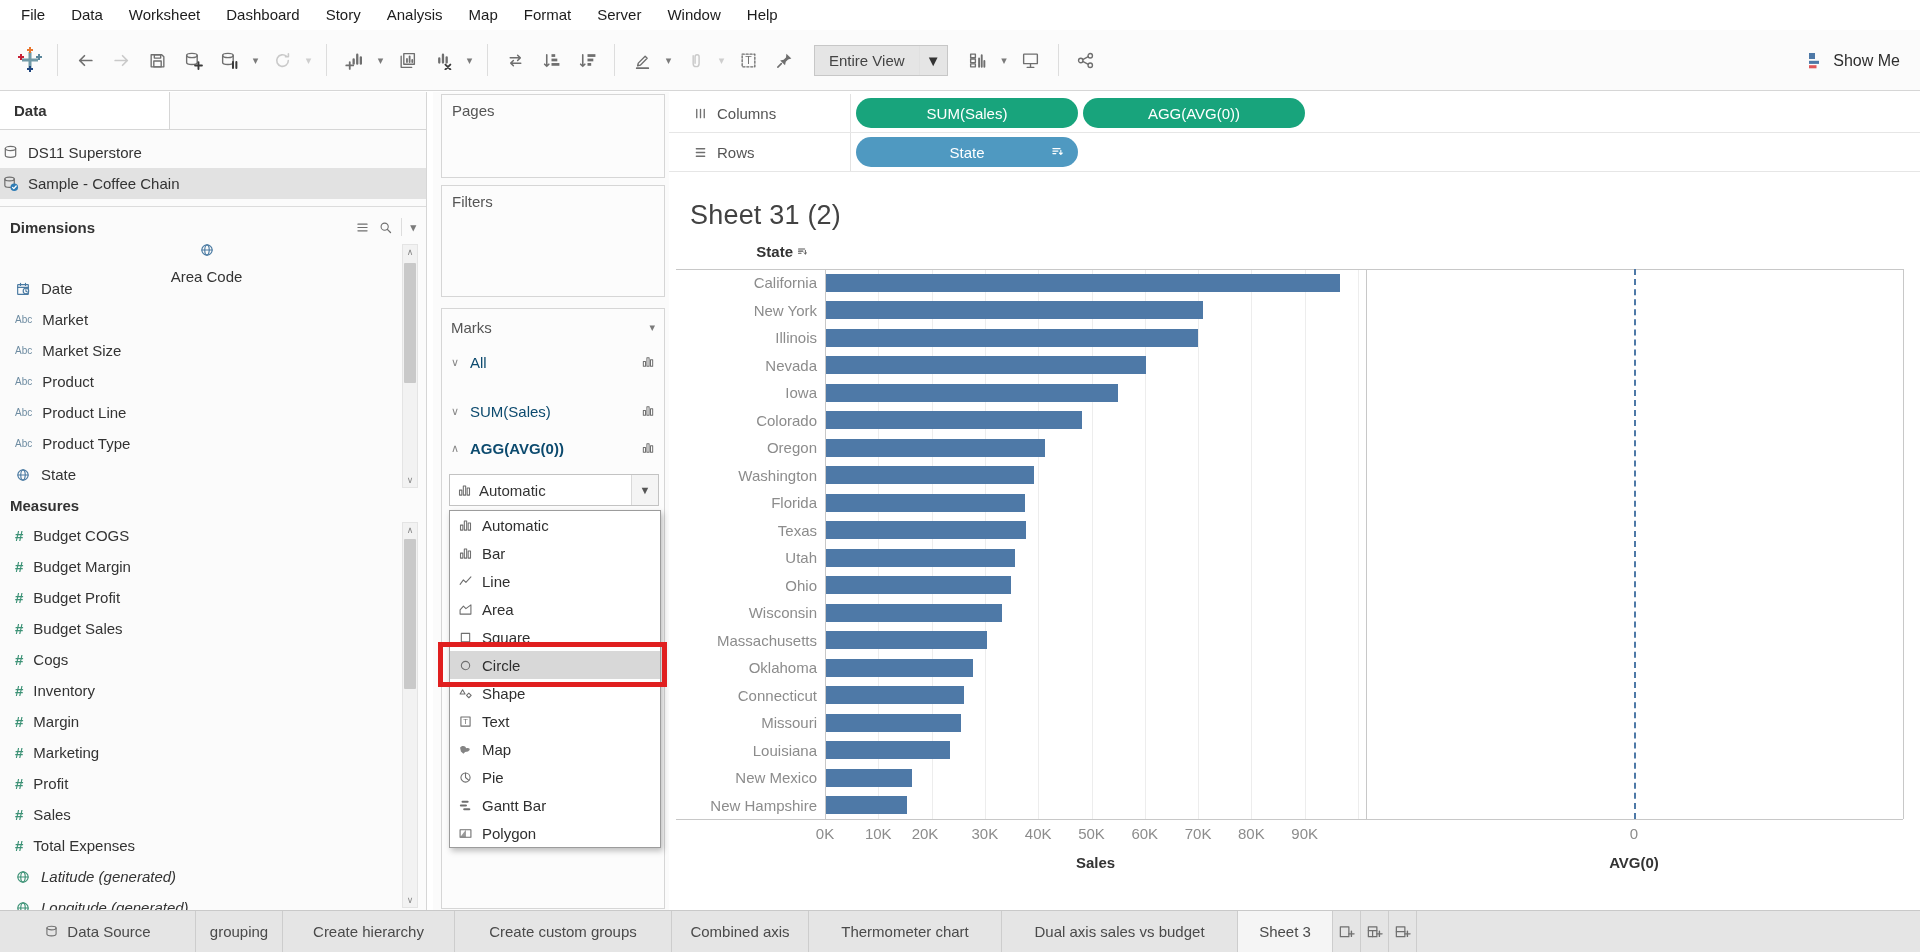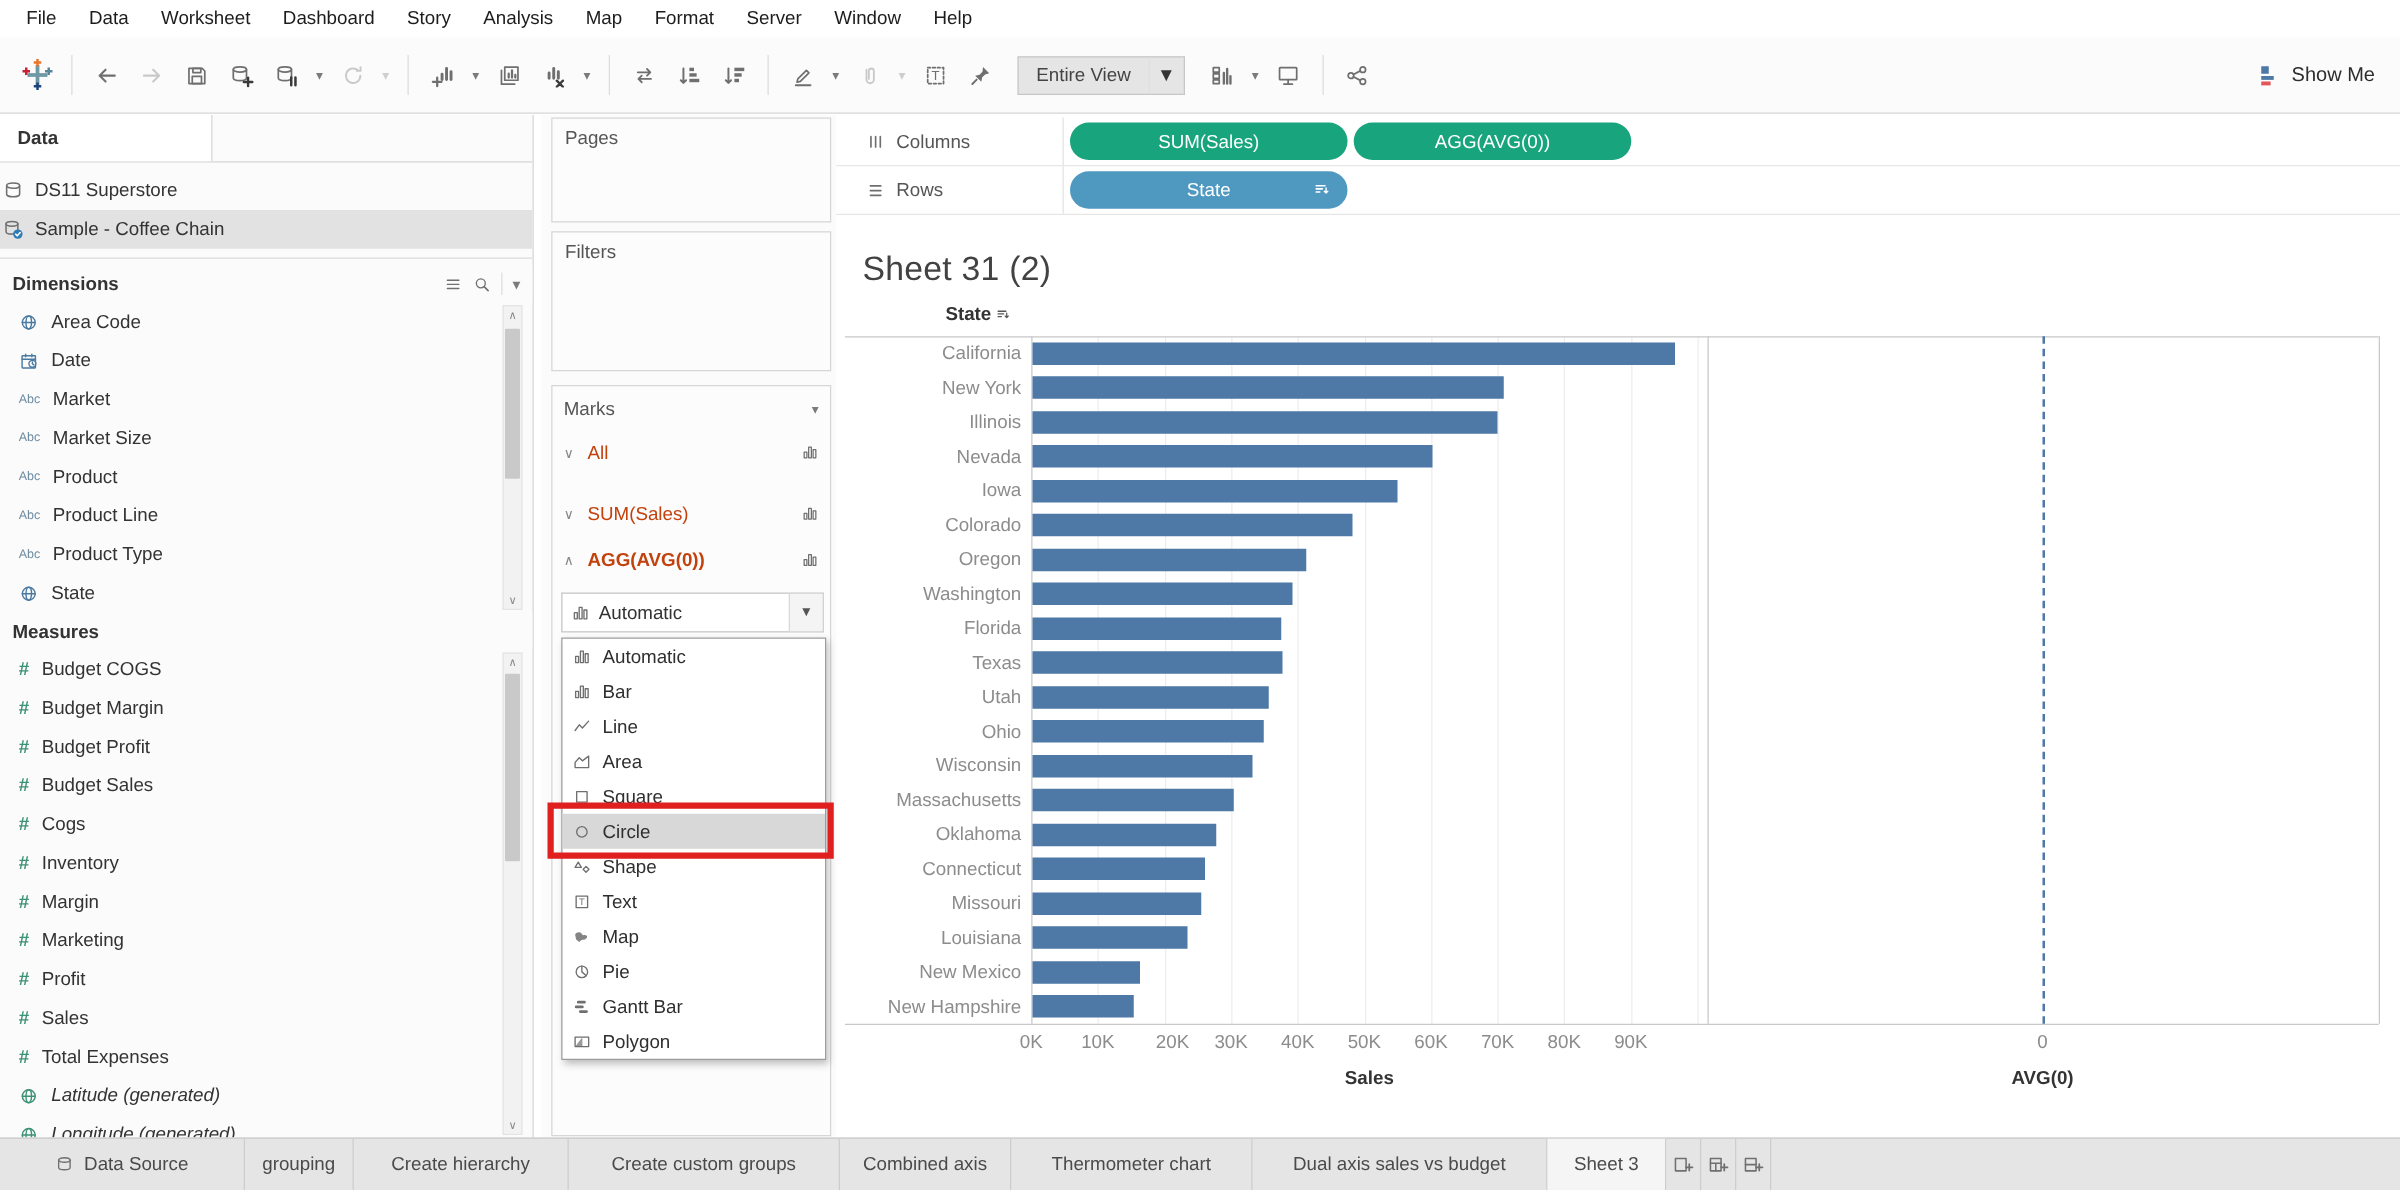--- a/index.html
+++ b/index.html
@@ -41,21 +41,21 @@
   .hash{font-size:15px;color:#3d9276;font-weight:bold}
   .scrollbar{position:absolute;width:16px;background:#f2f2f2;border:1px solid #e4e4e4}
   .scroll-arrow{position:absolute;left:0;width:100%;height:14px;color:#888;font-size:9px;display:flex;align-items:center;justify-content:center}
   .scroll-thumb{position:absolute;left:1px;width:12px;background:#c9c9c9;border-radius:1px}
   .pane-divider{position:absolute;left:0;width:100%;height:1px;background:#dcdcdc}
   
   .card{position:absolute;left:8px;width:224px;background:#fcfcfc;border:1px solid #d6d6d6}
   .card-label{padding:7px 10px;color:#555}
   #marks-card .row{position:absolute;left:0;width:100%;height:30px;display:flex;align-items:center;padding:0 9px;gap:7px}
   .chev{color:#888;font-size:11px;width:12px}
-  .marks-sec-label{color:#c2410c}
+  .marks-sec-label{color:#0c4a6e}
   .marks-sec-label.bold{font-weight:bold}
   .row .right-icon{margin-left:auto;display:flex}
   #type-select{position:absolute;left:7px;top:165px;width:210px;height:32px;background:#fff;border:1px solid #c3c3c3;display:flex;align-items:center;padding-left:7px;gap:7px}
   #type-caret{margin-left:auto;width:27px;height:100%;border-left:1px solid #d9d9d9;display:flex;align-items:center;justify-content:center;background:#f4f4f4;color:#555;font-size:11px}
   #mark-menu{position:absolute;left:7px;top:201px;width:212px;background:#fff;border:1px solid #9c9c9c;box-shadow:2px 3px 6px rgba(0,0,0,.25);z-index:5}
   .menu-row{height:28px;display:flex;align-items:center;padding-left:8px;gap:9px;color:#2f2f2f}
   .menu-row.sel{background:#d8d8d8}
   #red-box{position:absolute;left:5px;top:550px;width:229px;height:45px;border:5px solid #e01f1f;z-index:9;pointer-events:none}
   
   .shelf{position:absolute;left:0;right:0;height:39px;display:flex;align-items:center;border-bottom:1px solid #e6e6e6}
@@ -340,21 +340,21 @@
             <svg width="15" height="15" viewBox="0 0 18 18" fill="none" stroke="#6f6f6f" stroke-width="1.3" stroke-linecap="round" stroke-linejoin="round">
               <circle cx="8" cy="8" r="4.3"></circle>
               <path d="M11.2 11.2 L15 15" stroke-width="1.5"></path>
             </svg>
           </span>
         <span style="width:1px;height:18px;background:#ddd"></span>
         <span class="caret-txt">▾</span>
       </span>
     </div>
     <div id="dim-list" class="field-list" style="top:150px;height:248px">
-        <div class="field-row" style="top: 0px;">
+        <div class="field-row" style="top: 0px; flex-direction: column;">
           <span class="icon">
             <svg width="16" height="16" viewBox="0 0 18 18" fill="none" stroke="#4a7aa2" stroke-width="1.3" stroke-linecap="round" stroke-linejoin="round">
               <circle cx="9" cy="9" r="5.8"></circle>
               <ellipse cx="9" cy="9" rx="2.5" ry="5.8"></ellipse>
               <path d="M3.2 9 H14.8"></path>
             </svg>
           </span>
           <span class="lbl">Area Code</span>
         </div>
         <div class="field-row" style="top: 31px;">
@@ -779,21 +779,21 @@
         <div class="row-label" style="left: 0px; top: 617px; width: 148px;">Missouri</div>
         <div class="bar" style="left: 157px; top: 621.7px; width: 134.849px; background: rgb(78, 121, 167);"></div>
         <div class="row-label" style="left: 0px; top: 644.5px; width: 148px;">Louisiana</div>
         <div class="bar" style="left: 157px; top: 649.2px; width: 124.189px; background: rgb(78, 121, 167);"></div>
         <div class="row-label" style="left: 0px; top: 672px; width: 148px;">New Mexico</div>
         <div class="bar" style="left: 157px; top: 676.7px; width: 85.813px; background: rgb(78, 121, 167);"></div>
         <div class="row-label" style="left: 0px; top: 699.5px; width: 148px;">New Hampshire</div>
         <div class="bar" style="left: 157px; top: 704.2px; width: 81.016px; background: rgb(78, 121, 167);"></div>
         <div class="tick" style="left: 156px;">0K</div>
         <div class="tick" style="left: 209.3px;">10K</div>
-        <div class="tick" style="left: 269px;">20K</div>
+        <div class="tick" style="left: 256px;">20K</div>
         <div class="tick" style="left: 315.9px;">30K</div>
         <div class="tick" style="left: 369.2px;">40K</div>
         <div class="tick" style="left: 422.5px;">50K</div>
         <div class="tick" style="left: 475.8px;">60K</div>
         <div class="tick" style="left: 529.1px;">70K</div>
         <div class="tick" style="left: 582.4px;">80K</div>
         <div class="tick" style="left: 635.7px;">90K</div>
         <div class="axis-title" style="left: 426.5px;">Sales</div>
         <div id="avg-dash" style="left: 965px;"></div>
         <div class="tick" style="left: 965px;">0</div>

